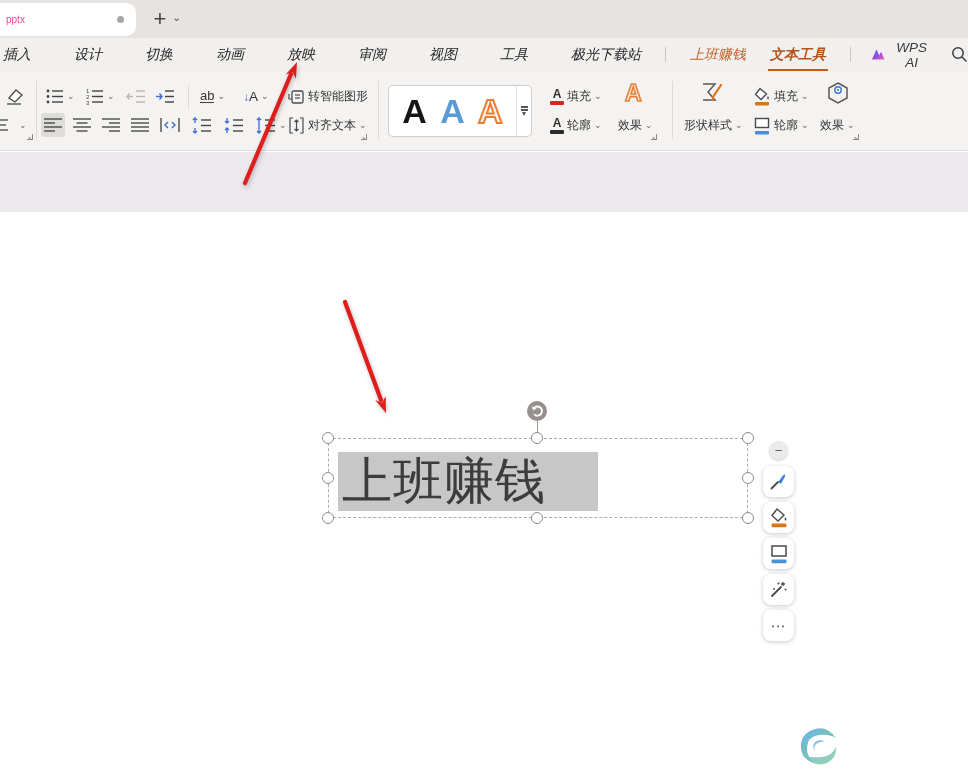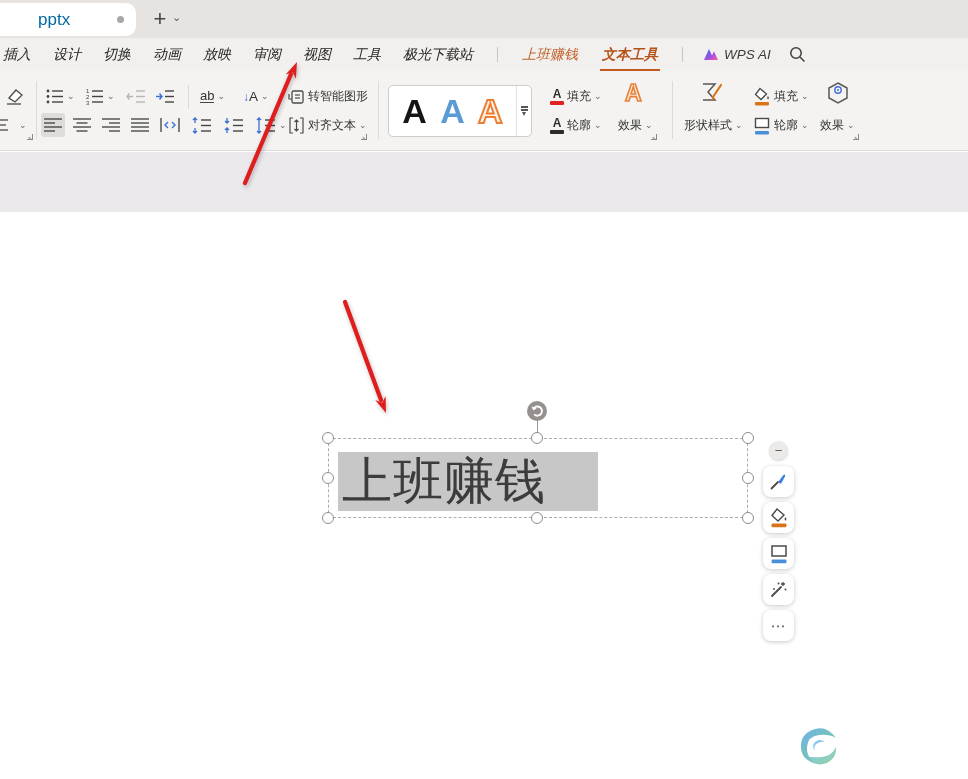--- a/index.html
+++ b/index.html
@@ -4,37 +4,37 @@
 <style>
   * { margin:0; padding:0; box-sizing:border-box; }
   html,body { width:968px; height:779px; overflow:hidden;
     font-family:"Liberation Sans", sans-serif; }
   .app { position:relative; width:968px; height:779px; background:#fff; }
 
   
   .titlebar { position:absolute; left:0; top:0; width:968px; height:38px; background:#e6e3e1; }
   .doc-tab { position:absolute; left:-12px; top:3px; width:148px; height:33px; background:#fff;
     border-radius:10px; display:flex; align-items:center; padding:0 12px 0 18px; }
-  .doc-tab .title { font-size:17px; color:#0369a1; flex:1;margin-left:32px; }
+  .doc-tab .title { font-size:10px; color:#ec4899; flex:1; }
   .doc-tab .dot { width:7px; height:7px; border-radius:50%; background:#a9a7a5; }
   .newtab-btn { position:absolute; left:146px; top:5px; width:28px; height:28px; display:flex;
     align-items:center; justify-content:center; font-size:22px; color:#474645; font-weight:300; }
   .newtab-chev { position:absolute; left:172px; top:11px; font-size:11px; color:#5a5856; }
 
   
   .menubar { position:absolute; left:0; top:38px; width:968px; height:33px; background:#f2f0ee;
     display:flex; align-items:center; font-size:14px; color:#262626;font-style:italic; }
-  .menu-item { margin-left:22px; white-space:nowrap; cursor:default; }
+  .menu-item { margin-left:43px; white-space:nowrap; cursor:default; }
   .menu-item:first-child { margin-left:3px; }
   .mdivider { width:1px; height:15px; background:#c8c6c4; margin-left:24px; }
   .ctx-tab { margin-left:24px; color:#c0622c; position:relative; white-space:nowrap; }
   .ctx-tab.active { color:#b4521a; font-weight:bold; }
   .ctx-tab.active::after { content:""; position:absolute; left:-2px; right:-2px; bottom:-8px;
     height:3px; background:#c05a1e; }
-  .wpsai { margin-left:20px; display:flex; align-items:center; gap:5px; font-size:13.5px; color:#3c3c3c; }
+  .wpsai { margin-left:20px; display:flex; align-items:center; gap:5px; font-size:13.5px; color:#3c3c3c;text-align:center; }
   .searchbtn { margin-left:18px; display:flex; align-items:center; }
 
   
   .ribbon { position:absolute; left:0; top:71px; width:968px; height:80px; background:#f4f3f1;
     border-bottom:1px solid #dcdad8; font-size:12px; color:#333; }
   .vdiv { position:absolute; top:10px; height:58px; width:1px; background:#dcdad8; }
   .vdiv.short { top:14px; height:24px; }
   .rbtn { position:absolute; display:flex; align-items:center; gap:3px; height:24px; cursor:default; }
   .rbtn .chev { font-size:9px; color:#666; line-height:1; }
   .rbtn.active { background:#dedcda; border-radius:3px; padding:0 3px; }

